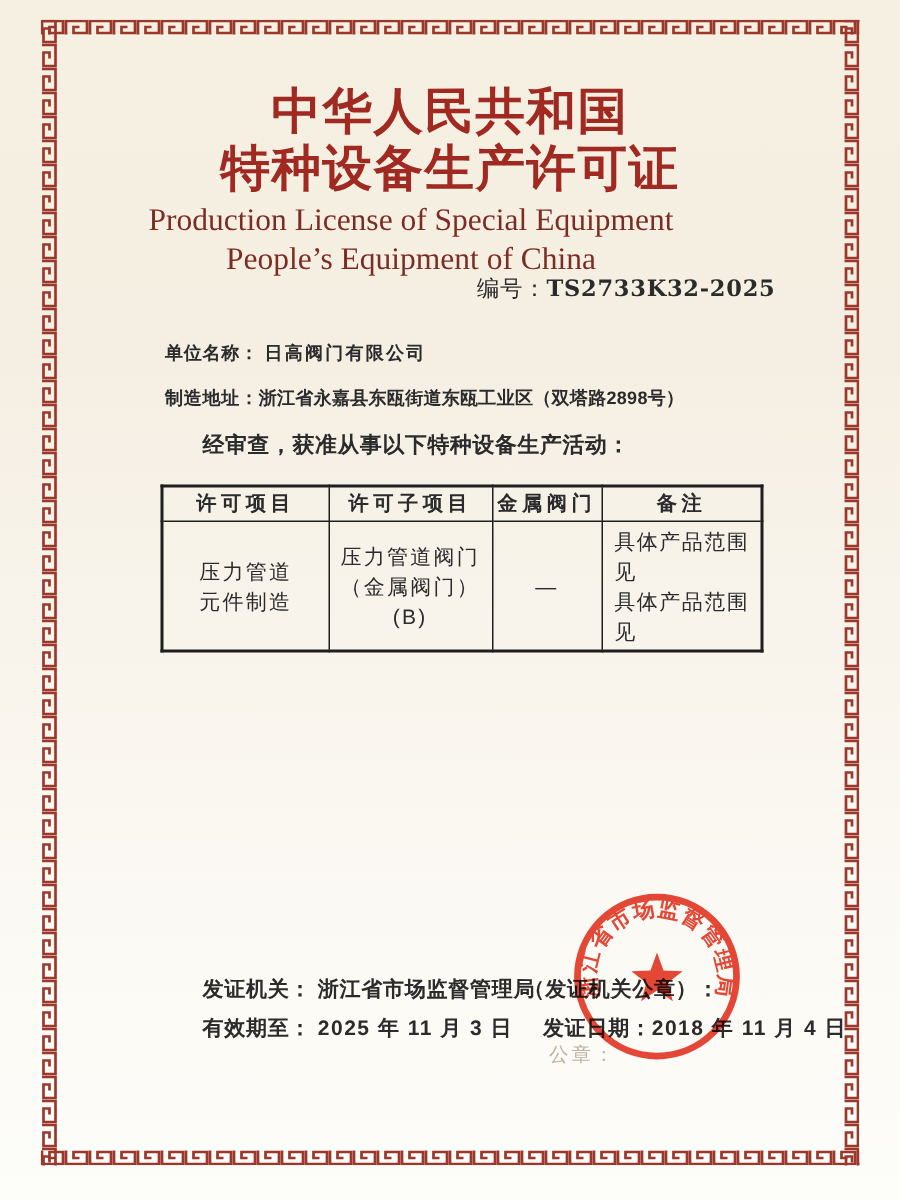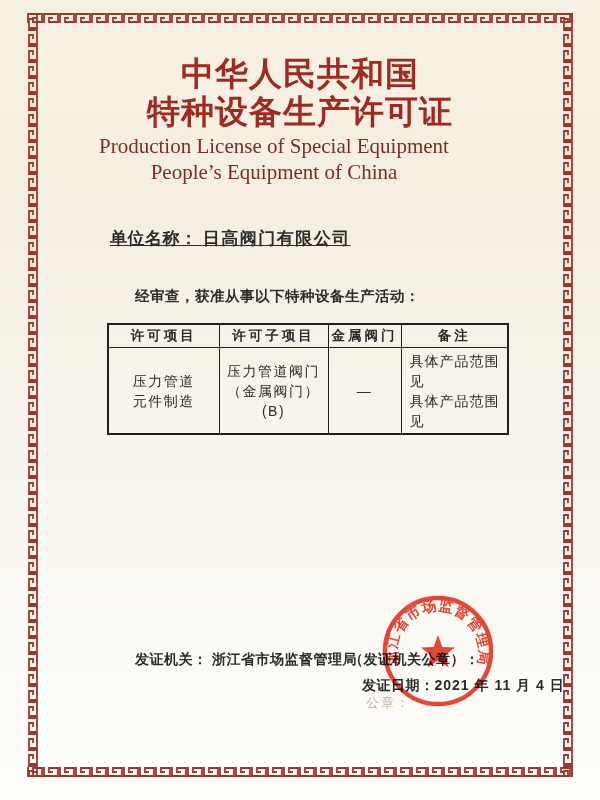--- a/index.html
+++ b/index.html
@@ -15,21 +15,21 @@
   .frame.v svg{transform:rotate(90deg);transform-origin:0 0;left:11px;}
   .frame.b svg{transform:scaleY(-1);}
   
   .title-cn{left:0;width:600px;text-align:center;color:#a02a22;font-weight:700;
             font-size:33px;letter-spacing:1px;line-height:38px;}
   .title-en{left:0;width:548px;text-align:center;color:#7d2c24;
             font-family:"Liberation Serif",serif;font-size:21px;line-height:25px;}
   .license-no{right:83px;top:183px;font-size:15px;letter-spacing:.5px;}
   .license-no .val{font-family:"DejaVu Serif",serif;font-weight:600;}
   
-  .info-row{left:110px;font-size:17px;font-weight:600;letter-spacing:.5px;white-space:nowrap;text-decoration:underline;}
+  .info-row{left:110px;font-size:12px;font-weight:600;letter-spacing:.5px;white-space:nowrap;}
   .info-row .val{letter-spacing:1.5px;}
   .info-row.addr .val{letter-spacing:.2px;}
   .approval{left:135px;font-size:14.5px;font-weight:600;letter-spacing:.5px;}
   
   table.lic{position:absolute;left:107px;top:323px;width:400px;height:112px;
             border-collapse:collapse;table-layout:fixed;}
   table.lic th,table.lic td{border:1px solid #1e1e1e;padding:0;vertical-align:middle;
             text-align:center;font-size:14px;line-height:20px;}
   table.lic{border:2px solid #1e1e1e;}
   table.lic th{height:22px;font-weight:700;letter-spacing:3px;font-size:13.5px;}
@@ -66,24 +66,30 @@
     <svg class="gk" width="768" height="11">
       <path fill="none" stroke="#9c372b" stroke-width="1.8" d="M1 10 V1 H15 V9 H6 V5 H10 M17 10 V1 H31 V9 H22 V5 H26 M33 10 V1 H47 V9 H38 V5 H42 M49 10 V1 H63 V9 H54 V5 H58 M65 10 V1 H79 V9 H70 V5 H74 M81 10 V1 H95 V9 H86 V5 H90 M97 10 V1 H111 V9 H102 V5 H106 M113 10 V1 H127 V9 H118 V5 H122 M129 10 V1 H143 V9 H134 V5 H138 M145 10 V1 H159 V9 H150 V5 H154 M161 10 V1 H175 V9 H166 V5 H170 M177 10 V1 H191 V9 H182 V5 H186 M193 10 V1 H207 V9 H198 V5 H202 M209 10 V1 H223 V9 H214 V5 H218 M225 10 V1 H239 V9 H230 V5 H234 M241 10 V1 H255 V9 H246 V5 H250 M257 10 V1 H271 V9 H262 V5 H266 M273 10 V1 H287 V9 H278 V5 H282 M289 10 V1 H303 V9 H294 V5 H298 M305 10 V1 H319 V9 H310 V5 H314 M321 10 V1 H335 V9 H326 V5 H330 M337 10 V1 H351 V9 H342 V5 H346 M353 10 V1 H367 V9 H358 V5 H362 M369 10 V1 H383 V9 H374 V5 H378 M385 10 V1 H399 V9 H390 V5 H394 M401 10 V1 H415 V9 H406 V5 H410 M417 10 V1 H431 V9 H422 V5 H426 M433 10 V1 H447 V9 H438 V5 H442 M449 10 V1 H463 V9 H454 V5 H458 M465 10 V1 H479 V9 H470 V5 H474 M481 10 V1 H495 V9 H486 V5 H490 M497 10 V1 H511 V9 H502 V5 H506 M513 10 V1 H527 V9 H518 V5 H522 M529 10 V1 H543 V9 H534 V5 H538 M545 10 V1 H559 V9 H550 V5 H554 M561 10 V1 H575 V9 H566 V5 H570 M577 10 V1 H591 V9 H582 V5 H586 M593 10 V1 H607 V9 H598 V5 H602 M609 10 V1 H623 V9 H614 V5 H618 M625 10 V1 H639 V9 H630 V5 H634 M641 10 V1 H655 V9 H646 V5 H650 M657 10 V1 H671 V9 H662 V5 H666 M673 10 V1 H687 V9 H678 V5 H682 M689 10 V1 H703 V9 H694 V5 H698 M705 10 V1 H719 V9 H710 V5 H714 M721 10 V1 H735 V9 H726 V5 H730 M737 10 V1 H751 V9 H742 V5 H746 M753 10 V1 H767 V9 H758 V5 H762 "></path>
     </svg>
   </div>
 
   <div class="abs title-cn" style="top:93px;">特种设备生产许可证</div>
   <div class="abs title-cn" style="top:55px;">中华人民共和国</div>
   <div class="abs title-en" style="top:134px;">Production License of Special Equipment</div>
   <div class="abs title-en" style="top:160px;">People’s Equipment of China</div>
 
+  <div class="abs license-no">
+    <span>编号：</span><span class="val">TS2733K32-2025</span>
+  </div>
 
   <div class="abs info-row" style="top:227px;">
     <span>单位名称：</span>
     <span class="val">日高阀门有限公司</span>
+  </div>
+  <div class="abs info-row addr" style="top:257px;">
+    <span>制造地址：</span><span class="val">浙江省永嘉县东瓯街道东瓯工业区（双塔路2898号）</span>
   </div>
   <div class="abs approval" style="top:287px;">经审查，获准从事以下特种设备生产活动：</div>
 
   <table class="lic">
     <colgroup>
         <col style="width:111px">
         <col style="width:109px">
         <col style="width:73px">
         <col style="width:107px">
       </colgroup>
@@ -112,22 +118,26 @@
         </td>
       </tr>
     </tbody>
   </table>
 
   <div class="abs foot" style="left:110px;top:651px;">
     <span>发证机关：</span>
     <span>浙江省市场监督管理局</span>
   </div>
   <div class="abs foot" style="left:324px;top:651px;">（发证机关公章）：</div>
+  <div class="abs foot" style="left:110px;top:677px;">
+    <span>有效期至：</span>
+    <span class="num">2025 年 11 月 3 日</span>
+  </div>
   <div class="abs foot" style="left:337px;top:677px;">
-    <span>发证日期：</span><span class="num">2021 年 11 月 4 日</span>
+    <span>发证日期：</span><span class="num">2018 年 11 月 4 日</span>
   </div>
   <div class="abs seal-caption">公章：</div>
 
   <svg class="abs seal" width="116" height="118" viewBox="0 0 116 118">
     <circle cx="58" cy="58" r="53" fill="none" stroke="#e63a28" stroke-width="4.5"></circle>
     <path id="sealArc" d="M 20.2 74.4 A 41 41 0 1 1 95.8 74.4" fill="none"></path>
     <text font-size="14.5" font-weight="700" fill="#e63a28" letter-spacing="1" font-family="Liberation Sans, sans-serif">
       <textPath href="#sealArc" startOffset="50%" text-anchor="middle">浙江省市场监督管理局</textPath>
     </text>
     <path transform="translate(58,60)" fill="#e63a28" d="M0,-18 L4.35,-6 L17.1,-5.55 L7.05,2.3 L10.6,14.55 L0,7.4 L-10.6,14.55 L-7.05,2.3 L-17.1,-5.55 L-4.35,-6 Z"></path>

